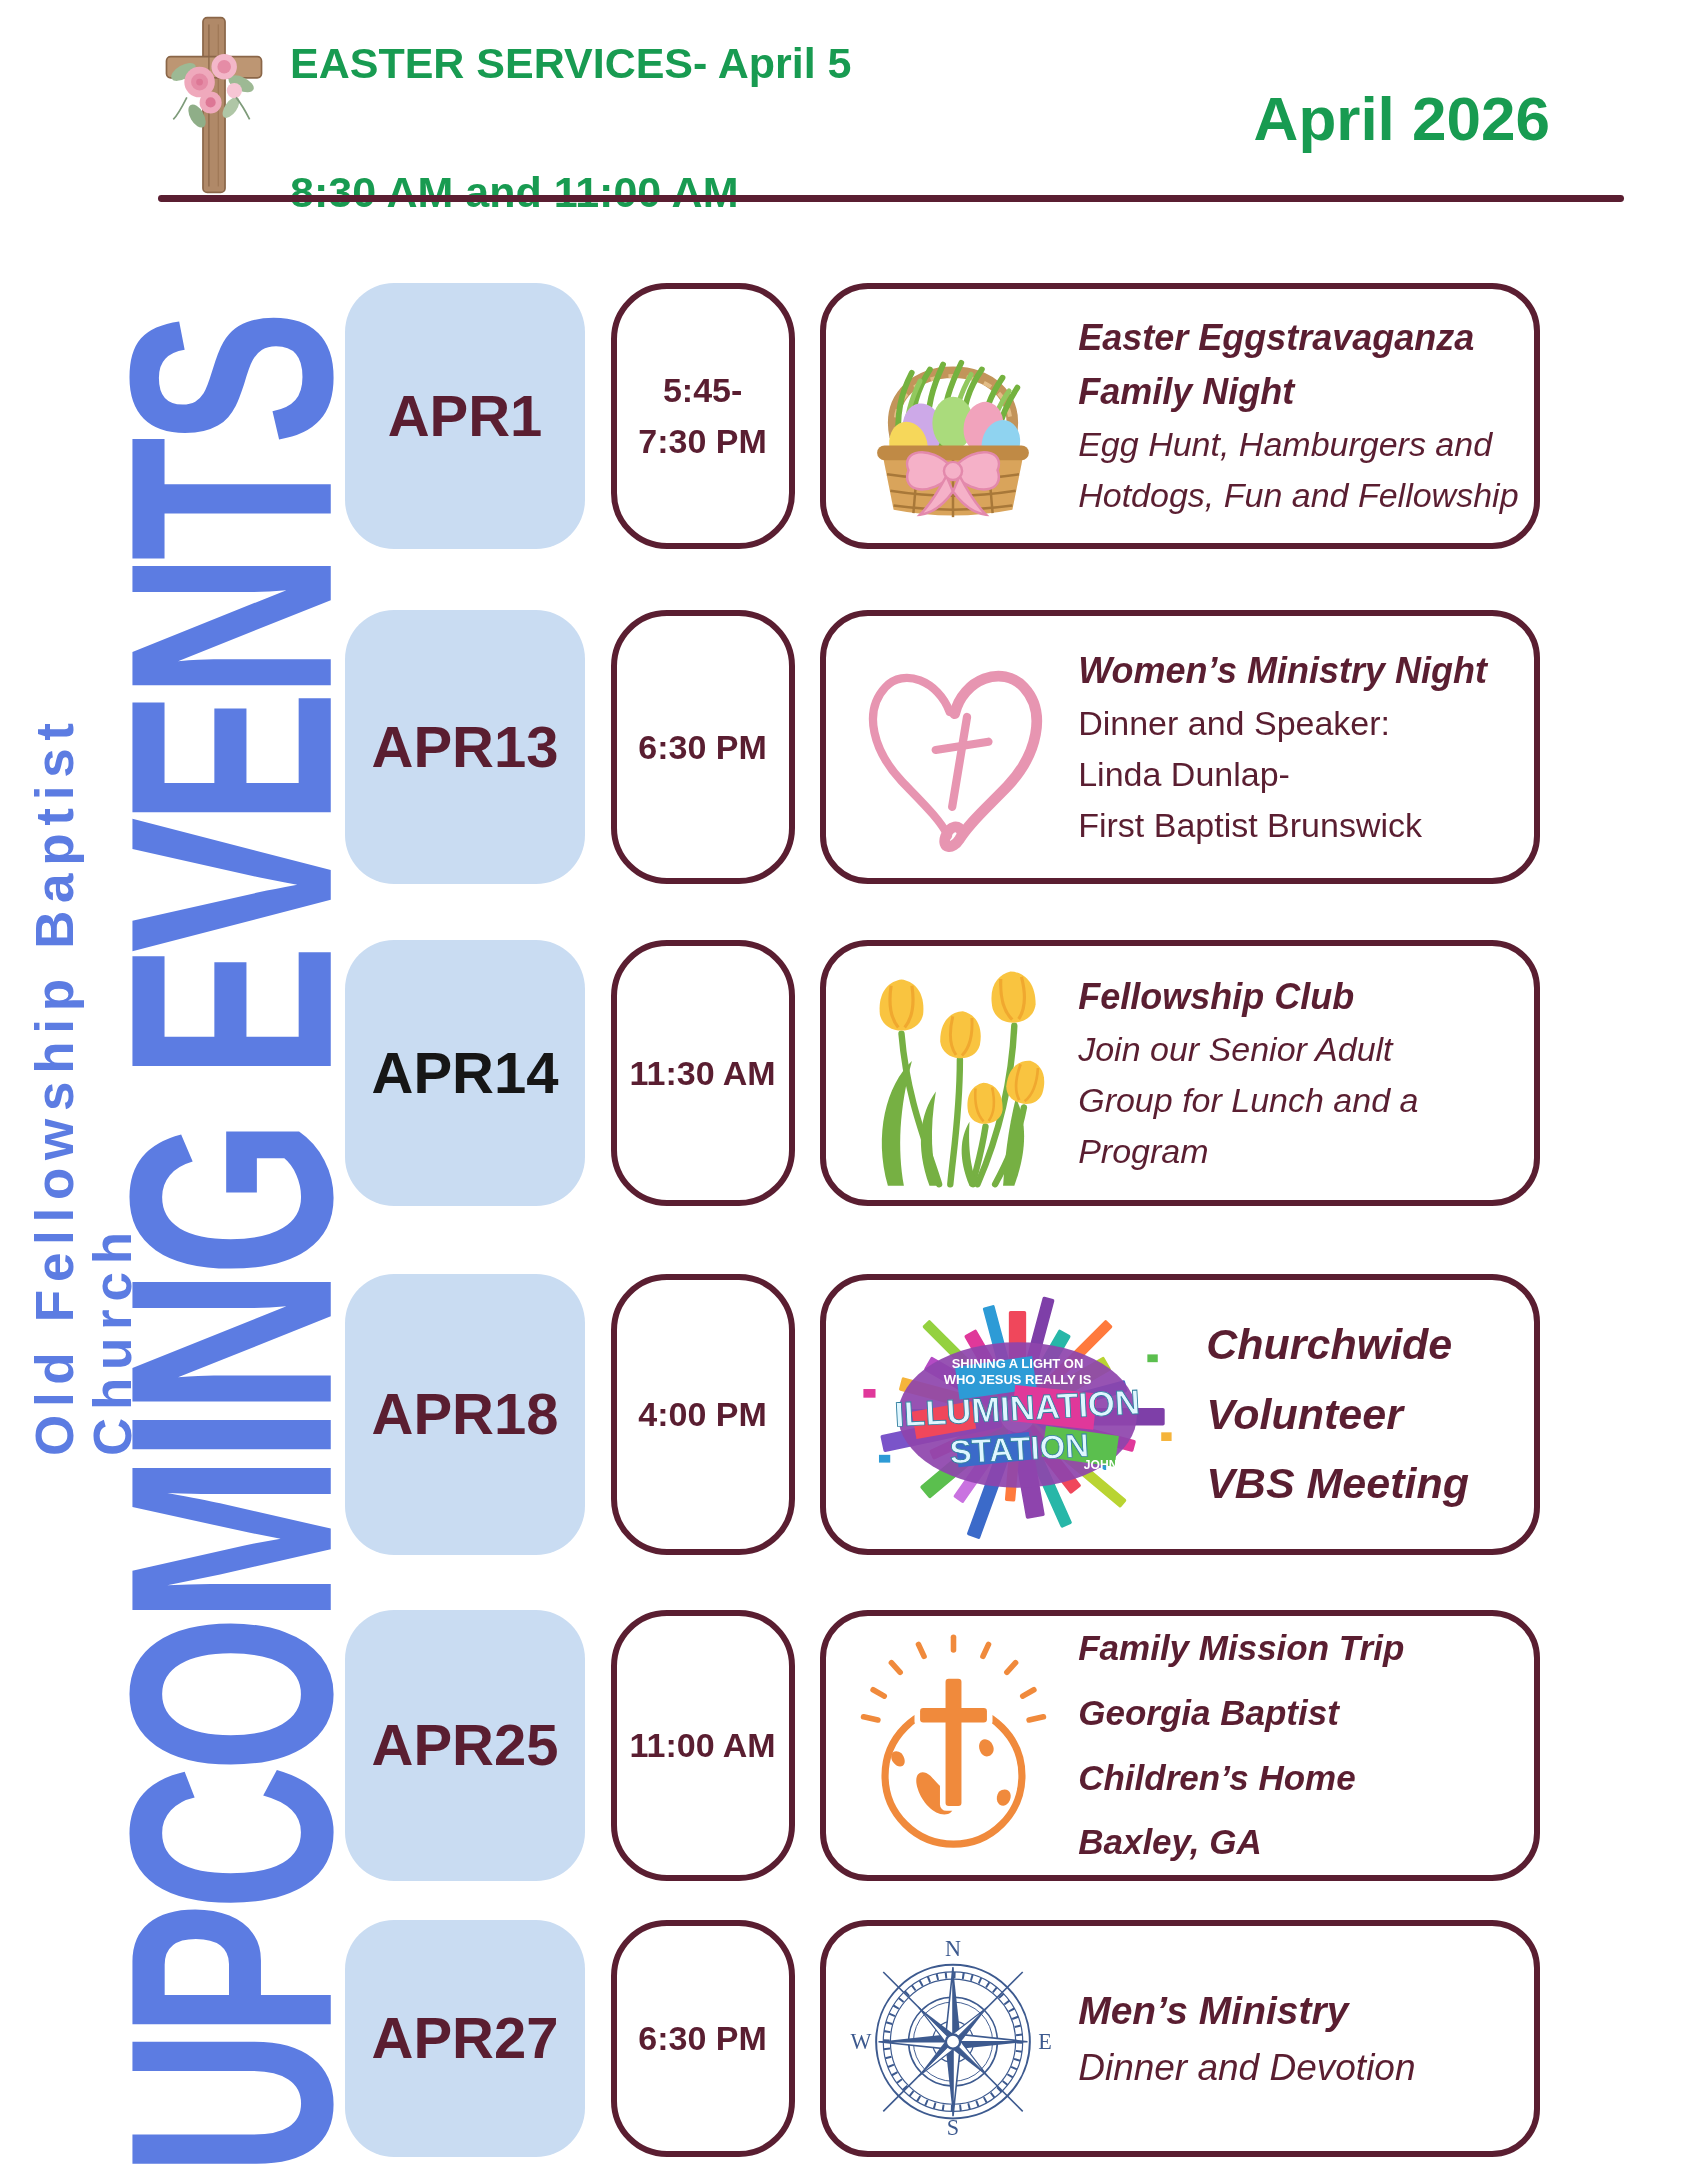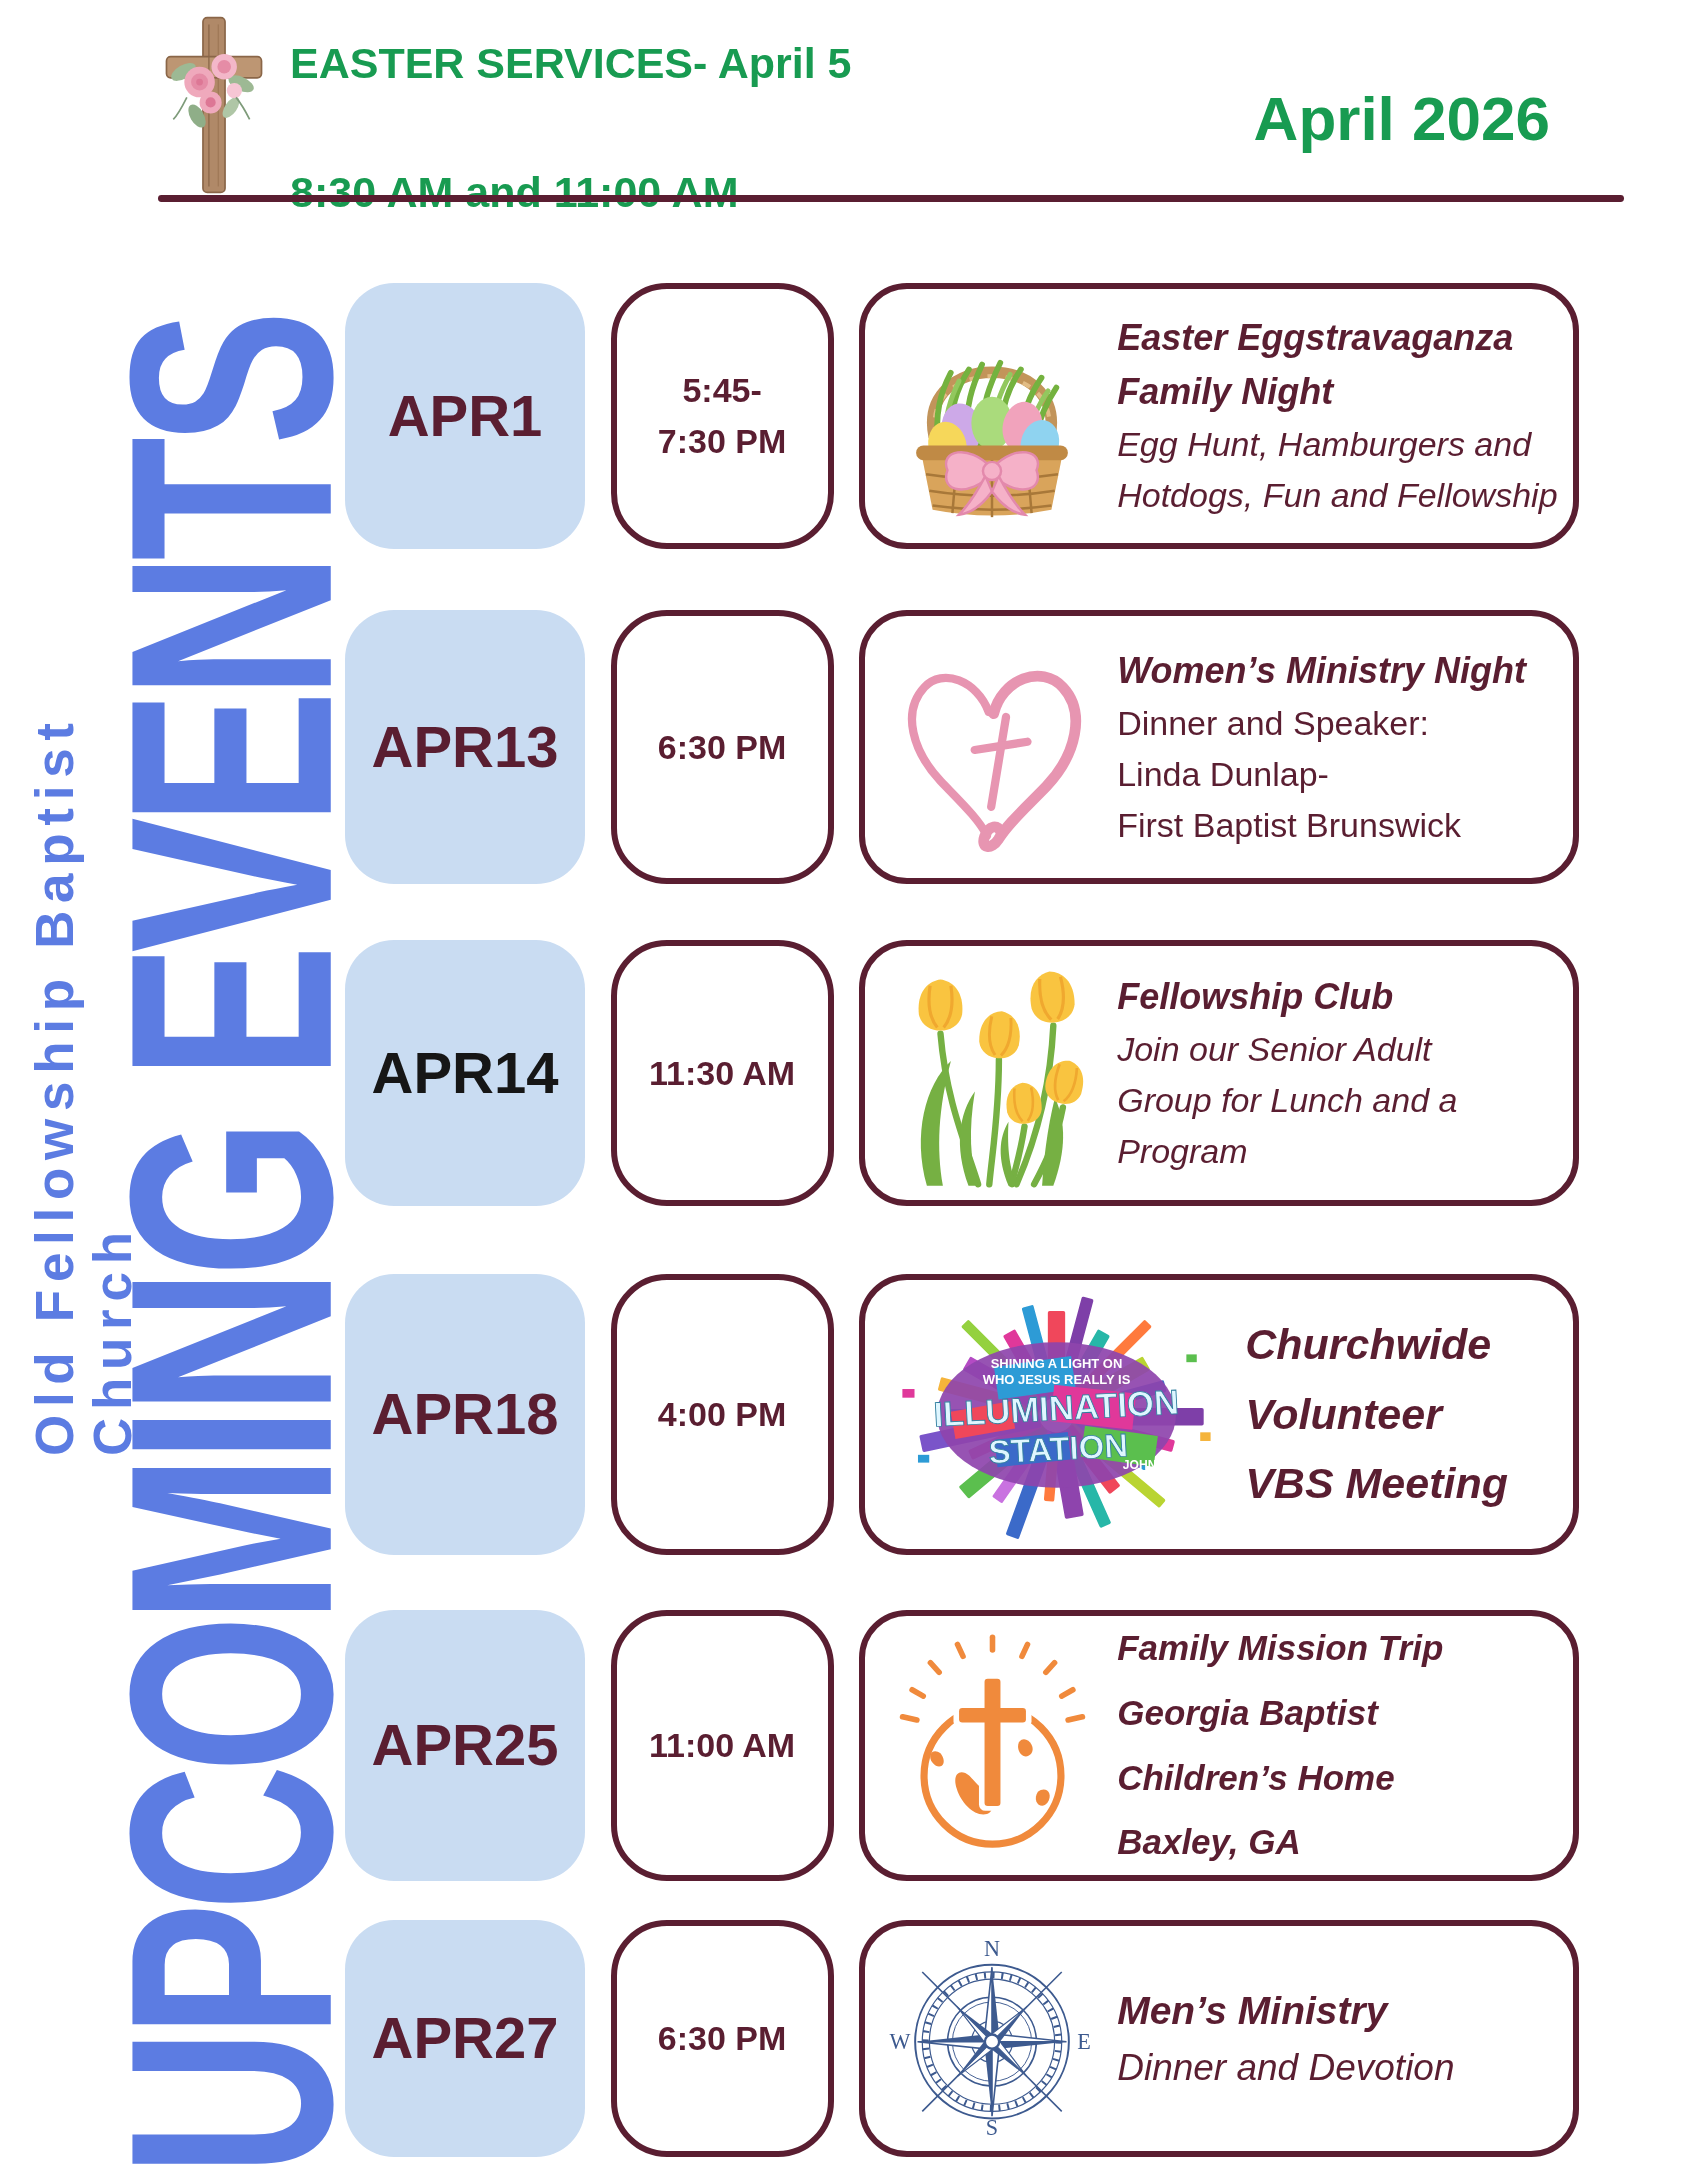--- a/index.html
+++ b/index.html
@@ -24,21 +24,21 @@
     transform:scaleX(1.42); transform-origin:left center; }
   .events-vert { height:100%; font-size:203px; font-weight:800; letter-spacing:-8.5px;
     line-height:215px; }
 
   
   .row { position:absolute; left:345px; display:flex; }
   .date-box { width:240px; flex:none; background:#C9DCF2; border-radius:49px;
     display:flex; flex-direction:row; align-items:center; justify-content:center;
     color:#5A1E31; font-weight:800; font-size:58px; line-height:1.45; }
   .day-black { color:#161616; }
-  .time-box { width:223px; flex:none; margin-left:25.6px; box-sizing:border-box;
+  .time-box { width:184px; flex:none; margin-left:25.6px; box-sizing:border-box;
     border:6.8px solid #5A1E31; border-radius:56px; background:#fff;
     display:flex; align-items:center; justify-content:center;
     color:#5A1E31; font-weight:700; font-size:34px; line-height:1.5;
     text-align:center; white-space:pre-line; }
   .event-box { width:720px; flex:none; margin-left:25.6px; box-sizing:border-box;
     border:6.8px solid #5A1E31; border-radius:48px; background:#fff;
     display:flex; align-items:center; padding:0 4px 0 24px; overflow:hidden; }
   .event-icon { width:206px; flex:none; display:flex; justify-content:center; align-items:center; }
   .event-icon.wide { width:334px;align-items:center; }
   .event-text { margin-left:22px; color:#5A1E31; }

